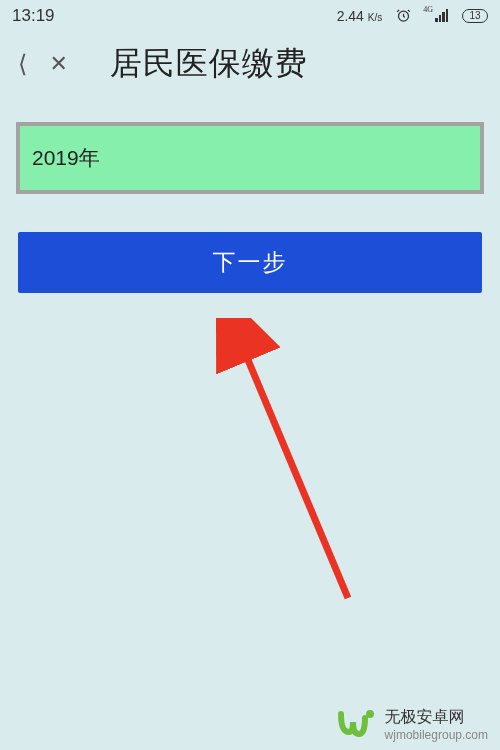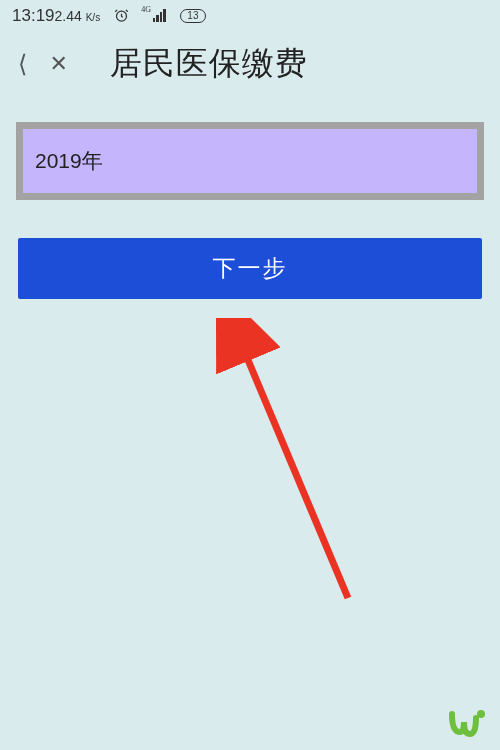--- a/index.html
+++ b/index.html
@@ -10,21 +10,21 @@
     body {
       width: 500px;
       height: 750px;
       background: #daebee;
       font-family: -apple-system, "Helvetica Neue", Arial, sans-serif;
       position: relative;
       overflow: hidden;
     }
     .status-bar {
       display: flex;
-      justify-content: flex-start;
+      justify-content: space-between;
       align-items: center;
       padding: 5px 12px 2px 12px;
       font-size: 15px;
       color: #333;
       height: 28px;
     }
     .status-left {
       font-size: 17px;
       font-weight: 500;
     }
@@ -98,22 +98,22 @@
       margin-left: 4px;
     }
     .title {
       font-size: 32px;
       color: #222;
       margin-left: 24px;
       letter-spacing: 1px;
     }
     .option-box {
       margin: 22px 16px 0 16px;
-      border: 7px solid #a3a3a3;
-      background: #c4b5fd;
+      border: 4px solid #a3a3a3;
+      background: #86efac;
     }
     .option-item {
       padding: 18px 12px;
       font-size: 21px;
       color: #222;
       border-bottom: 1px solid #b8cbce;
     }
     .option-item:last-child {
       border-bottom: none;
     }
@@ -214,13 +214,17 @@
     </marker>
   </defs>
   <line x1="180" y1="280" x2="75" y2="30" stroke="#ea3323" stroke-width="7" marker-end="url(#arrowhead)"></line>
 </svg>
 
 <div class="watermark">
   <svg class="wm-logo" viewBox="0 0 40 40">
     <path d="M 4 10 Q 4 28 12 28 Q 16 28 16 18 Q 16 30 22 30 Q 28 30 28 14" fill="none" stroke="#6fbf3f" stroke-width="6" stroke-linecap="round"></path>
     <circle cx="33" cy="10" r="4" fill="#6fbf3f"></circle>
   </svg>
+  <div class="wm-text">
+    <div class="wm-name">无极安卓网</div>
+    <div class="wm-url">wjmobilegroup.com</div>
+  </div>
 </div>
 
 </body></html>

